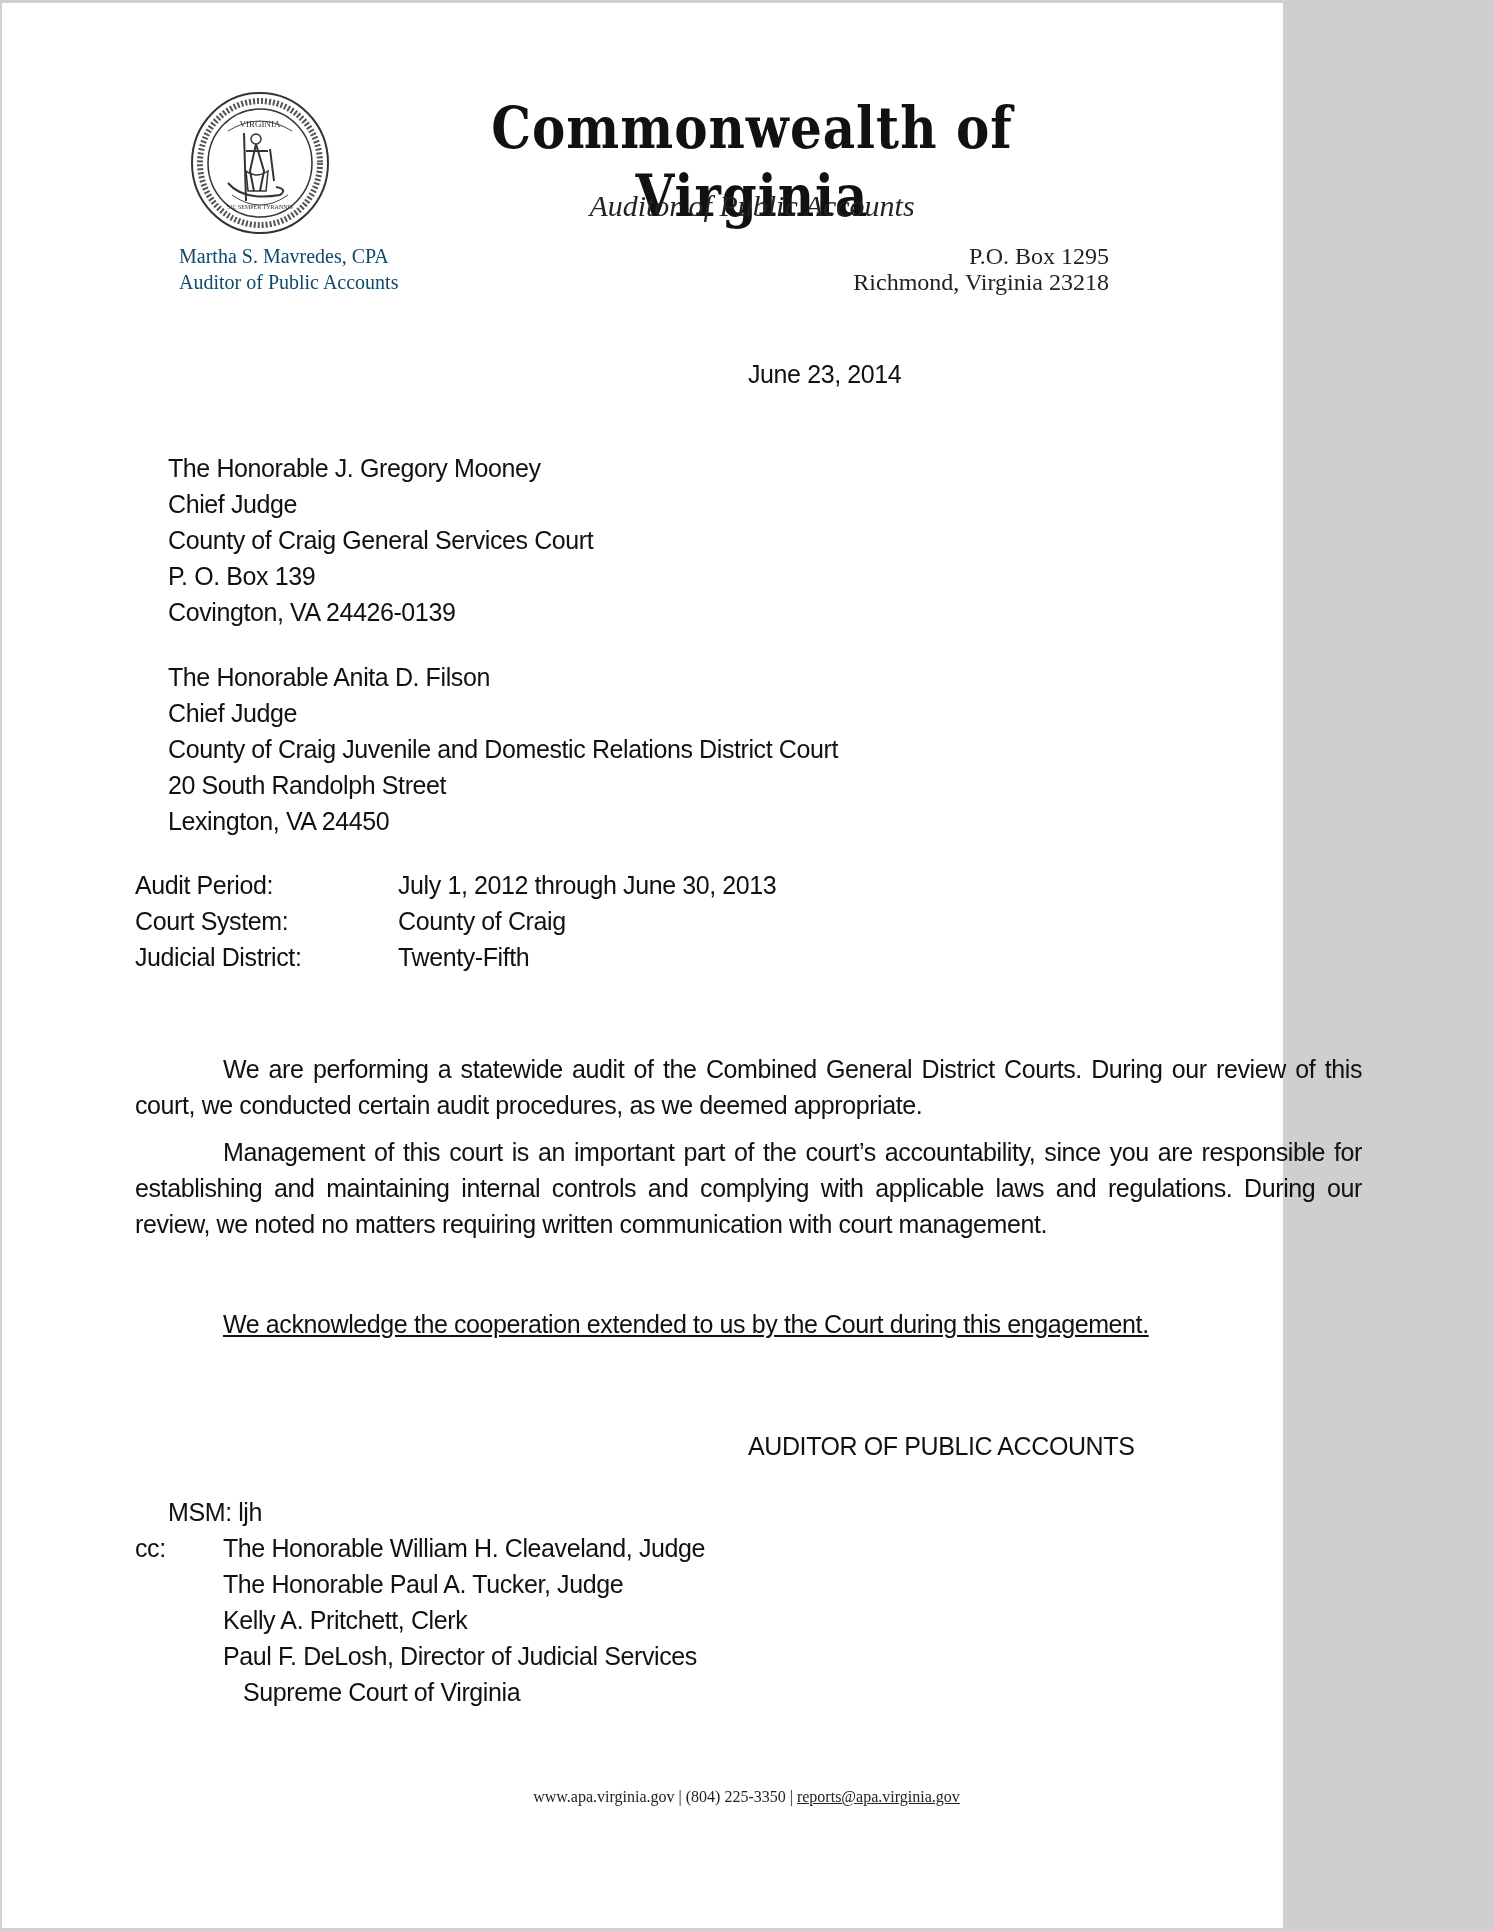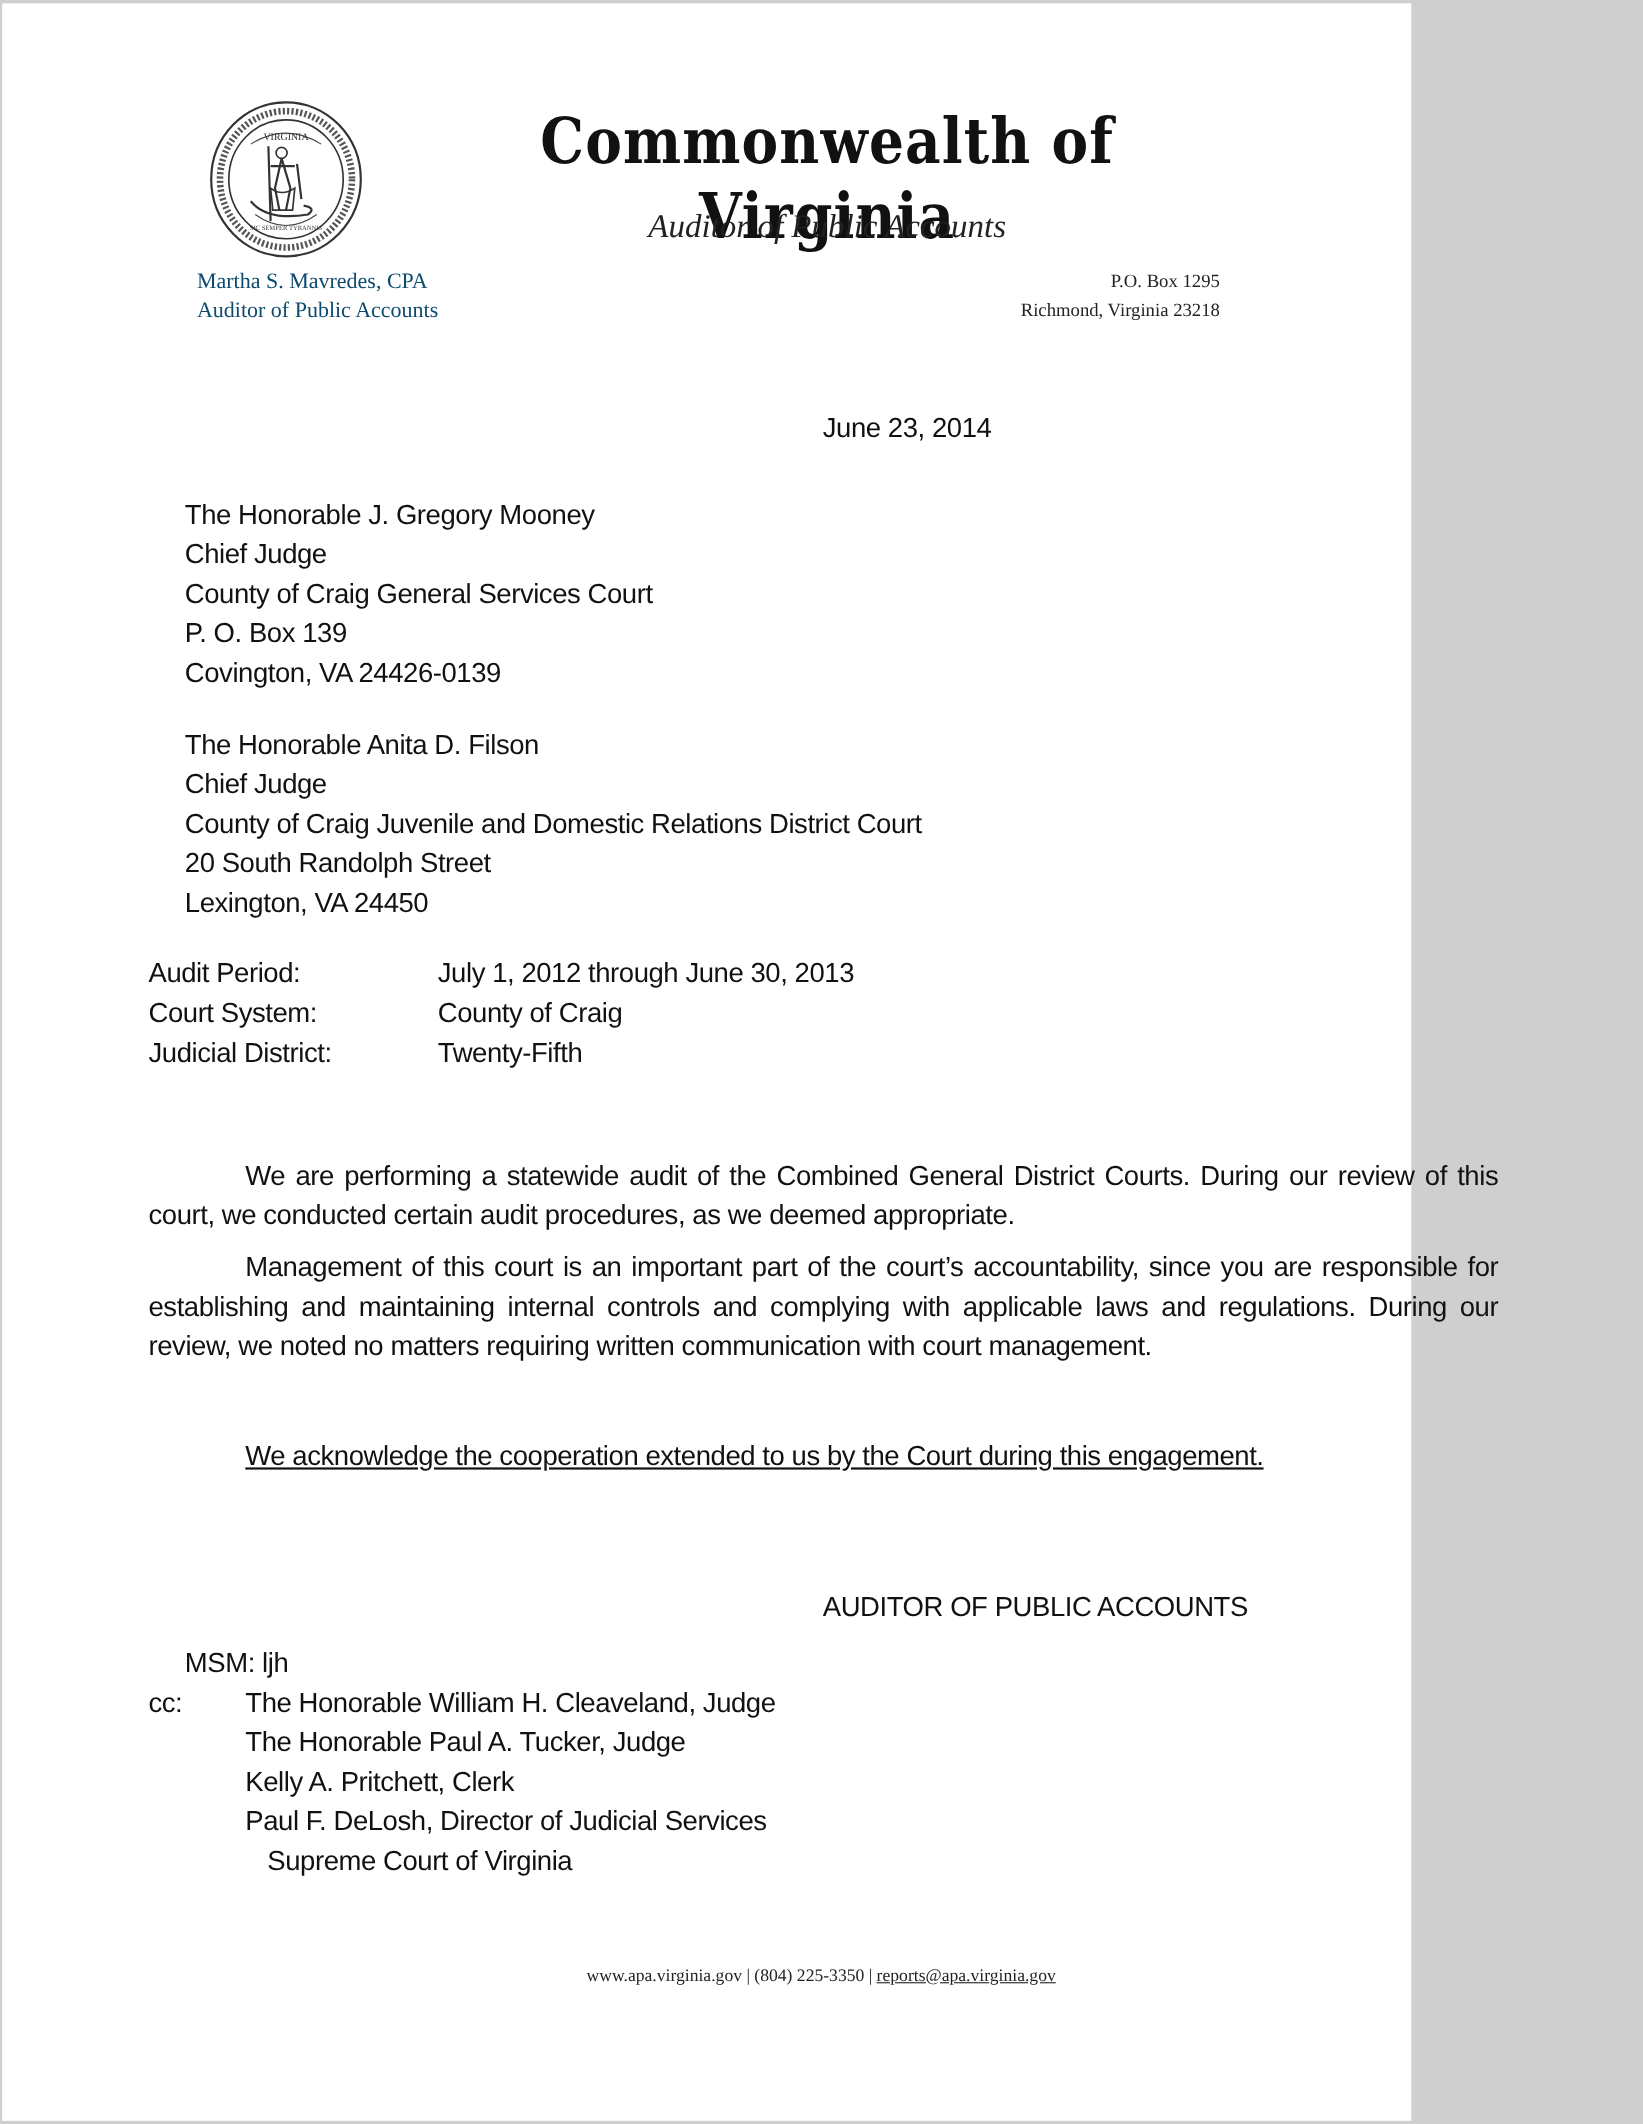--- a/index.html
+++ b/index.html
@@ -3,36 +3,36 @@
 <meta charset="utf-8">
 <style>
   html, body { margin: 0; padding: 0; }
   body {
     width: 1494px; height: 1931px; background: #cfcfcf; position: relative; overflow: hidden;
     font-family: "Liberation Sans", sans-serif; color: #111;
   }
   .page {
     position: absolute; left: 2px; top: 3px; width: 1281px; height: 1925px; background: #ffffff;
   }
-  .abs { position: absolute; white-space: nowrap; margin-top: 15px; }
+  .abs { position: absolute; white-space: nowrap; }
   .body-text { font-size: 25px; letter-spacing: -0.4px; line-height: 36px; }
   .seal {
     position: absolute; left: 186px; top: 88px; width: 144px; height: 144px;
   }
   .title {
     position: absolute; left: 440px; top: 100px; width: 620px; text-align: center;
     font-family: "DejaVu Serif", serif; font-weight: bold; font-size: 50px; letter-spacing: 1px;
     transform: scaleY(1.15); color: #111;
   }
   .subtitle {
     position: absolute; left: 560px; top: 186px; width: 380px; text-align: center;
     font-family: "Liberation Serif", serif; font-style: italic; font-size: 30px; color: #222;
   }
   .lh-left { position: absolute; left: 177px; top: 240px; font-family: "Liberation Serif", serif; font-size: 20px; line-height: 26px; color: #0c4a6e; }
-  .lh-right { position: absolute; right: 174px; top: 240px; text-align: right; font-family: "Liberation Serif", serif; font-size: 17px; line-height: 26px; color: #222; }
+  .lh-right { position: absolute; right: 174px; top: 240px; text-align: right; font-family: "Liberation Serif", serif; font-size: 24px; line-height: 26px; color: #222; }
   .date { left: 746px; top: 353px; }
   .block { position: absolute; left: 133px; }
   .line { display: block; height: 36px; margin-left: 33px; }
   .row { display: flex; height: 36px; }
   .row .lbl { width: 263px; }
   .para {
     position: absolute; left: 133px; width: 1227px; text-align: justify; text-align-last: left;
   }
   .para .indent { display: inline-block; width: 88px; }
   .sig { left: 746px; top: 1425px; }

